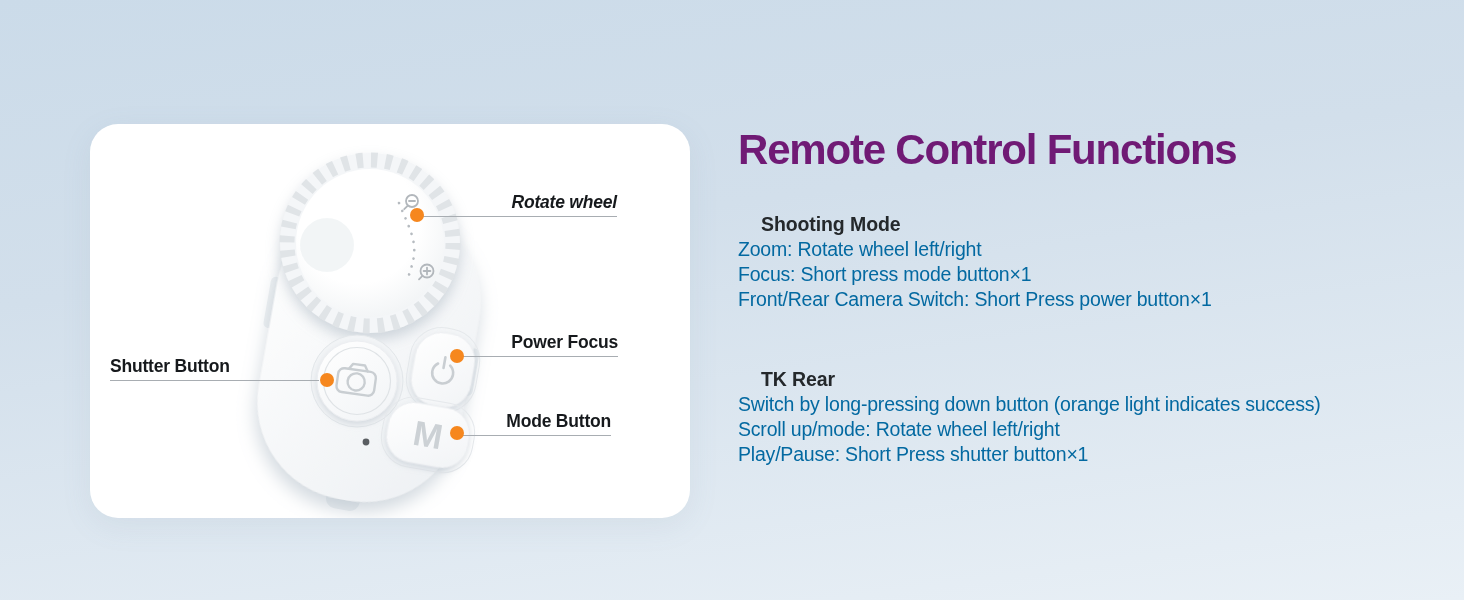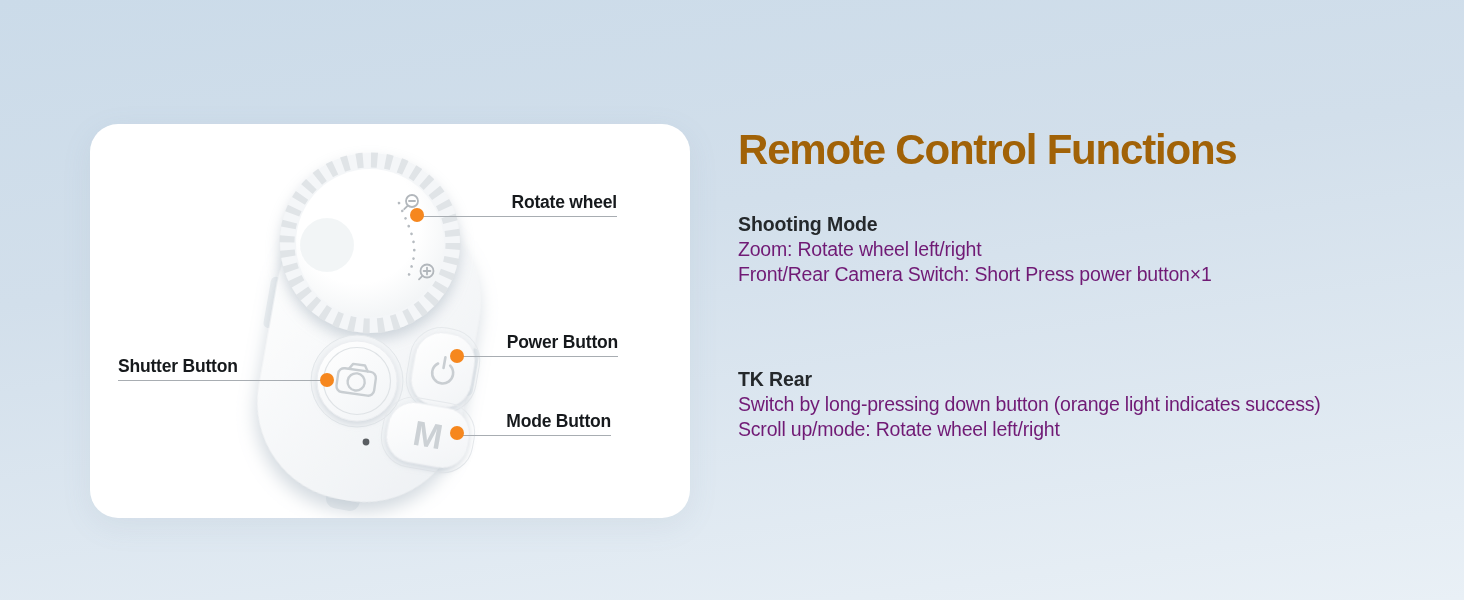--- a/index.html
+++ b/index.html
@@ -19,39 +19,40 @@
     position:absolute; width:14px; height:14px; border-radius:50%;
     background:#F6871E; z-index:3;
   }
   .callout {
     position:absolute; z-index:2;
     font-weight:bold; font-size:17.5px; color:#16191c; letter-spacing:-0.2px;
     border-bottom:1px solid #a8adb2; padding-bottom:4px; line-height:20px;
   }
   .callout.right { text-align:right; }
   .callout.left  { text-align:left; }
-  .co-rotate  { left:327px; top:68px;  width:200px; }
+  .co-rotate  { left:327px; top:68px;  width:200px;font-style:italic; }
   .co-power   { left:367px; top:208px; width:161px; }
   .co-mode    { left:363px; top:287px; width:158px; }
-  .co-shutter { left:28px;  top:232px; width:209px; }
+  .co-shutter { left:20px;  top:232px; width:209px; }
   .content { position:absolute; left:738px; top:0; width:700px; }
   .title {
     position:absolute; left:0; top:127px; width:700px;
-    font-size:42px; font-weight:bold; color:#a16207; letter-spacing:-1.2px;
+    font-size:42px; font-weight:bold; color:#701a75; letter-spacing:-1.2px;
     line-height:46px; white-space:nowrap;
   }
   .section { position:absolute; left:0; width:680px; }
   .sec-shooting { top:212px; }
   .sec-tk { top:367px; }
   .section .heading {
     font-size:19.5px; font-weight:bold; color:#24282b; line-height:25px;
     letter-spacing:-0.1px;
+    margin-left:23px;
   }
   .section .line {
-    font-size:19.5px; color:#701a75; line-height:25px; letter-spacing:-0.2px;
+    font-size:19.5px; color:#0369a1; line-height:25px; letter-spacing:-0.2px;
     white-space:nowrap;
   }
 </style>
 </head>
 <body>
 
 <div class="card">
 
   <svg width="600" height="394" viewBox="0 0 600 394">
     <defs>
@@ -137,32 +138,34 @@
 
     <circle cx="276" cy="318" r="3.4" fill="#5a5e62"></circle>
   </svg>
 
   <div class="dot" style="left:320px; top:84px;"></div>
   <div class="dot" style="left:360px; top:225px;"></div>
   <div class="dot" style="left:230px; top:249px;"></div>
   <div class="dot" style="left:360px; top:302px;"></div>
 
   <div class="callout right co-rotate">Rotate wheel</div>
-  <div class="callout right co-power">Power Button</div>
+  <div class="callout right co-power">Power Focus</div>
   <div class="callout right co-mode">Mode Button</div>
   <div class="callout left  co-shutter">Shutter Button</div>
 </div>
 
 <div class="content">
   <h1 class="title">Remote Control Functions</h1>
 
   <div class="section sec-shooting">
     <div class="heading">Shooting Mode</div>
     <div class="line">Zoom: Rotate wheel left/right</div>
+    <div class="line">Focus: Short press mode button×1</div>
     <div class="line">Front/Rear Camera Switch: Short Press power button×1</div>
   </div>
 
   <div class="section sec-tk">
     <div class="heading">TK Rear</div>
     <div class="line">Switch by long-pressing down button (orange light indicates success)</div>
     <div class="line">Scroll up/mode: Rotate wheel left/right</div>
+    <div class="line">Play/Pause: Short Press shutter button×1</div>
   </div>
 </div>
 
 </body></html>

